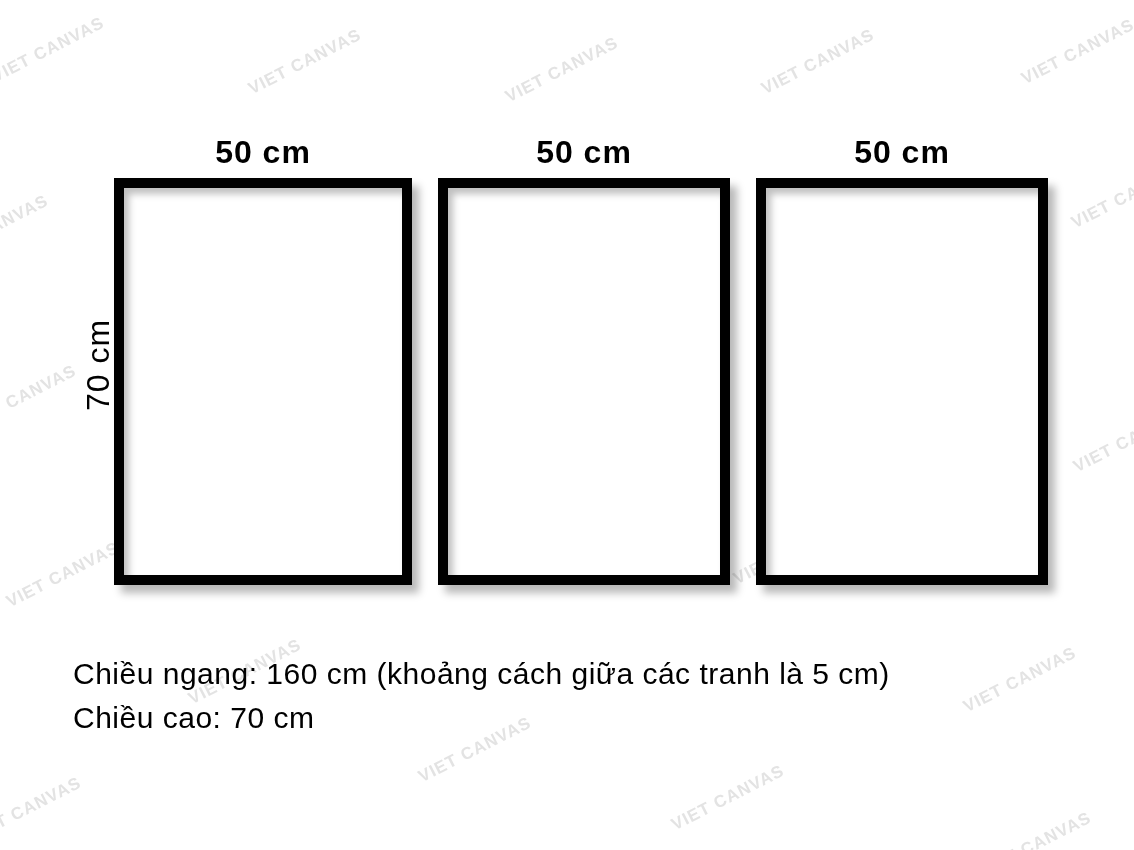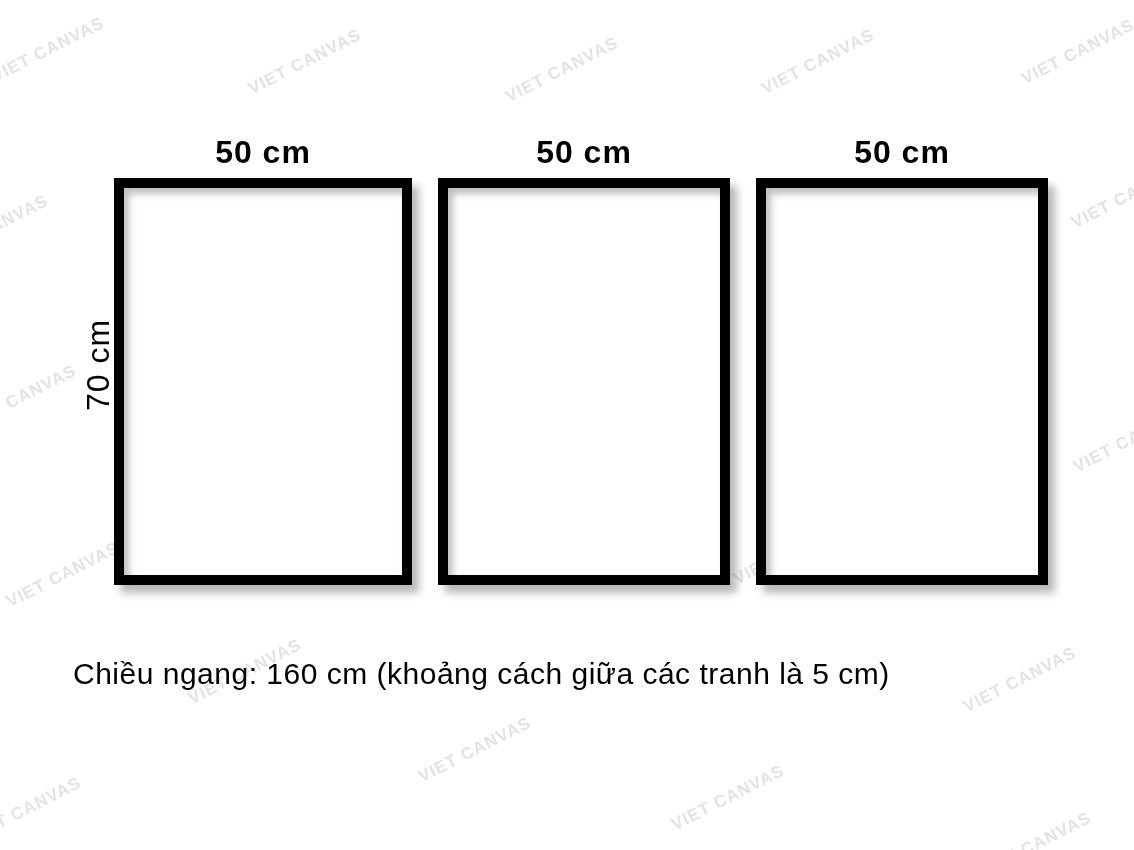--- a/index.html
+++ b/index.html
@@ -133,15 +133,16 @@
   </div>
   <div class="frame frame-2">
     <div class="frame-inner"></div>
   </div>
   <div class="frame frame-3">
     <div class="frame-inner"></div>
   </div>
 
   <div class="caption">
     <div>Chiều ngang: 160 cm (khoảng cách giữa các tranh là 5 cm)</div>
+    <div>Chiều cao: 70 cm</div>
   </div>
 
 </div>
 
 </body></html>

